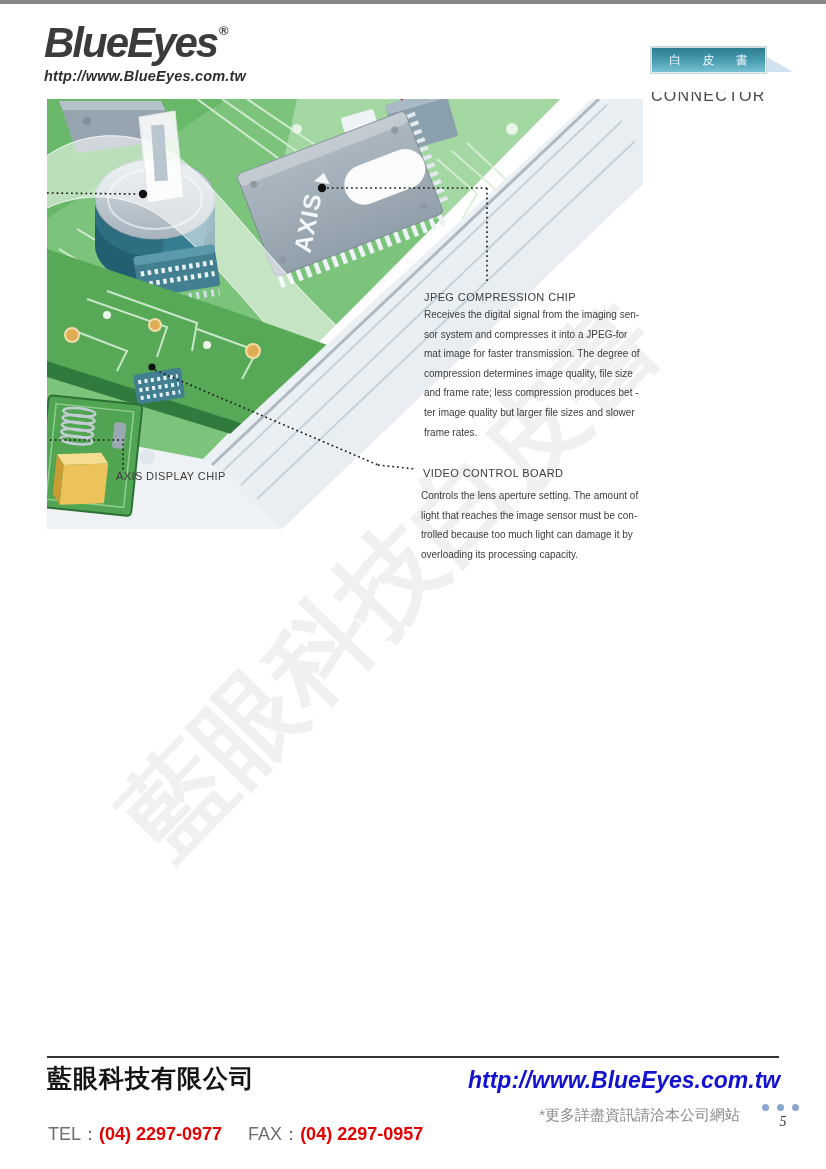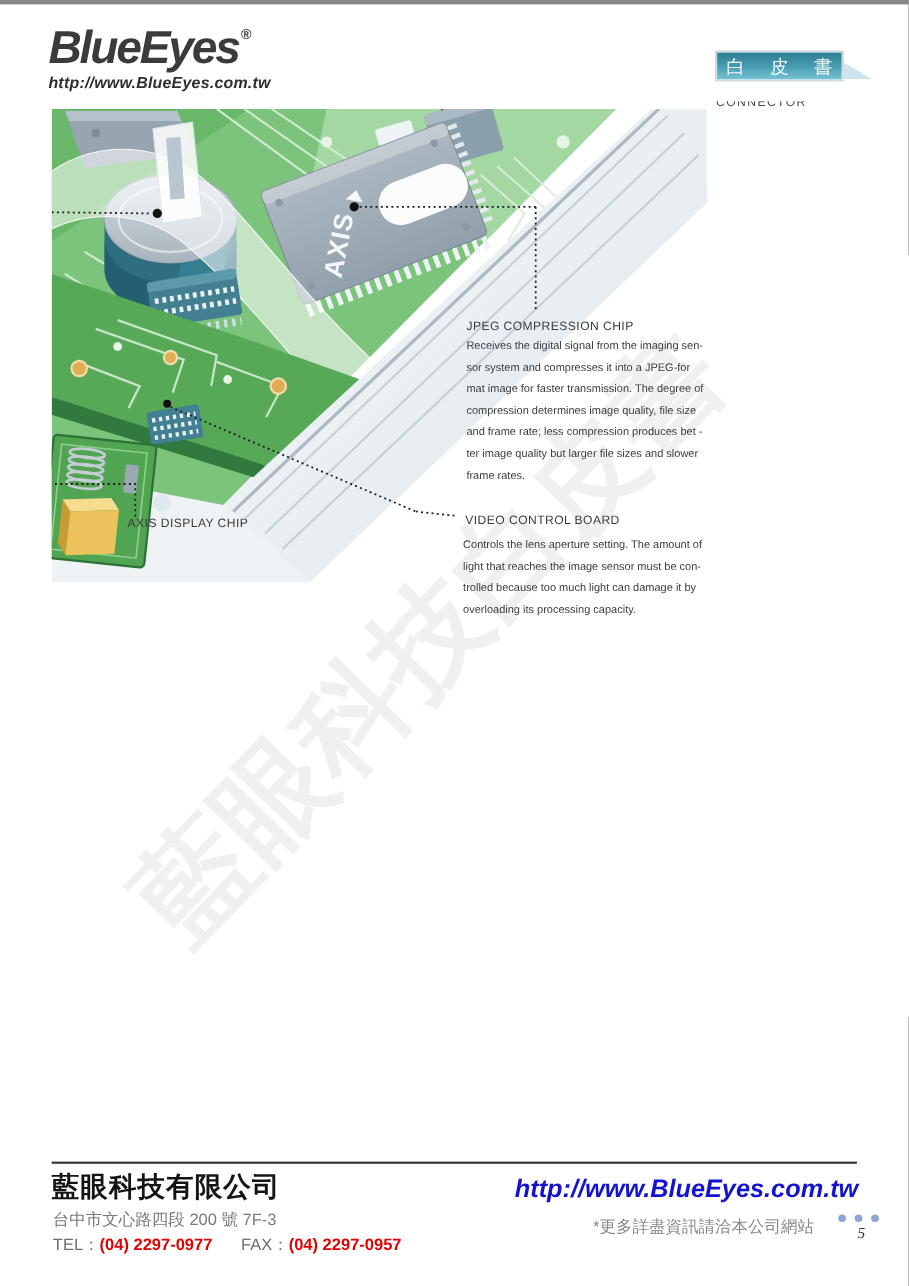--- a/index.html
+++ b/index.html
@@ -9,27 +9,27 @@
 
   
   .logo-wrap{left:44px;top:18px;z-index:3;}
   .logo-text{font-style:italic;font-weight:bold;font-size:42px;letter-spacing:-2px;color:#3b3b3b;line-height:1;}
   .logo-reg{font-style:normal;font-weight:bold;font-size:13px;vertical-align:22px;letter-spacing:0;margin-left:2px;}
   .logo-url{font-style:italic;font-weight:bold;font-size:14.5px;color:#2e2e2e;margin-top:4px;letter-spacing:0.2px;}
   .banner{left:650px;top:42px;width:115px;height:26px;z-index:3;
           background:linear-gradient(180deg,#2c7b8f 0%,#4b9fb3 55%,#7cc5d6 100%);
           border:1px solid #ccd6db;box-shadow:inset 0 0 0 1px rgba(255,255,255,.75);
           display:flex;align-items:center;justify-content:center;}
-  .banner-label{color:#f2fafc;font-size:17px;letter-spacing:9px;text-indent:9px;line-height:1;}
+  .banner-label{color:#f2fafc;font-size:12px;letter-spacing:9px;text-indent:9px;line-height:1;}
   .banner-tail{left:767px;top:53px;width:26px;height:15px;background:#cfe2ee;z-index:2;
                clip-path:polygon(0 0,100% 100%,0 100%);}
 
   
   .connector-clip{left:651px;top:88px;width:120px;height:12px;overflow:hidden;z-index:3;}
-  .connector-clip span{position:relative;top:-5px;display:block;font-size:11px;letter-spacing:1.3px;color:#4a4a4a;}
+  .connector-clip span{position:relative;top:-5px;display:block;font-size:16px;letter-spacing:1.3px;color:#4a4a4a;}
 
   
   .watermark{left:28px;top:510px;width:724px;height:130px;z-index:2;
              transform:rotate(-46deg);transform-origin:50% 50%;
              font-weight:bold;font-size:102px;line-height:130px;white-space:nowrap;
              color:rgba(40,40,40,0.07);text-align:center;pointer-events:none;}
 
   
   .illu{left:47px;top:95px;z-index:1;}
 
@@ -41,21 +41,21 @@
   .video-label{left:116px;top:466px;}
   .video-body{left:112px;top:484px;width:300px;}
   .iris-label{left:423px;top:463px;}
   .iris-body{left:421px;top:482px;width:370px;}
 
   
   .footer-rule{left:47px;top:1052px;width:732px;height:2px;background:#333;z-index:3;}
   .company{left:47px;top:1058px;font-size:25px;font-weight:bold;color:#141414;letter-spacing:1px;z-index:3;}
   .footer-url{left:468px;top:1063px;font-size:23px;font-weight:bold;font-style:italic;color:#1313cf;z-index:3;}
   .address{left:48px;top:1096px;font-size:15px;color:#7a7a7a;z-index:3;}
-  .telrow{left:48px;top:1118px;font-size:15px;color:#6e6e6e;z-index:3;}
+  .telrow{left:48px;top:1118px;font-size:18px;color:#6e6e6e;z-index:3;}
   .telrow .num{color:#e30000;font-weight:bold;}
   .telrow .gap{display:inline-block;width:26px;}
   .note{left:500px;top:1102px;width:240px;text-align:right;font-size:15px;color:#8a8a8a;z-index:3;}
   .pager{left:762px;top:1100px;z-index:3;display:flex;gap:8px;}
   .pager .dot{width:7px;height:7px;border-radius:50%;background:#8ca7cf;}
   .pagenum{left:768px;top:1110px;width:30px;text-align:center;z-index:3;
            font-family:"Liberation Serif",serif;font-style:italic;font-size:14px;color:#333;}
 </style>
 </head>
 <body>
@@ -245,21 +245,20 @@
 
   <div class="abs callout-label iris-label">VIDEO CONTROL BOARD</div>
   <div class="abs callout-body iris-body">Controls the lens aperture setting. The amount of
 light that reaches the image sensor must be con-
 trolled because too much light can damage it by
 overloading its processing capacity.</div>
 
   <div class="abs footer-rule"></div>
   <div class="abs company">藍眼科技有限公司</div>
   <div class="abs footer-url">http://www.BlueEyes.com.tw</div>
-  <div class="abs address">台中市文心路四段 200 號 7F-3</div>
   <div class="abs telrow">
     <span>TEL：</span><span class="num">(04) 2297-0977</span><span class="gap"></span><span>FAX：</span><span class="num">(04) 2297-0957</span>
   </div>
   <div class="abs note">*更多詳盡資訊請洽本公司網站</div>
   <div class="abs pager">
     <span class="dot"></span>
     <span class="dot"></span>
     <span class="dot"></span>
   </div>
   <div class="abs pagenum">5</div>

